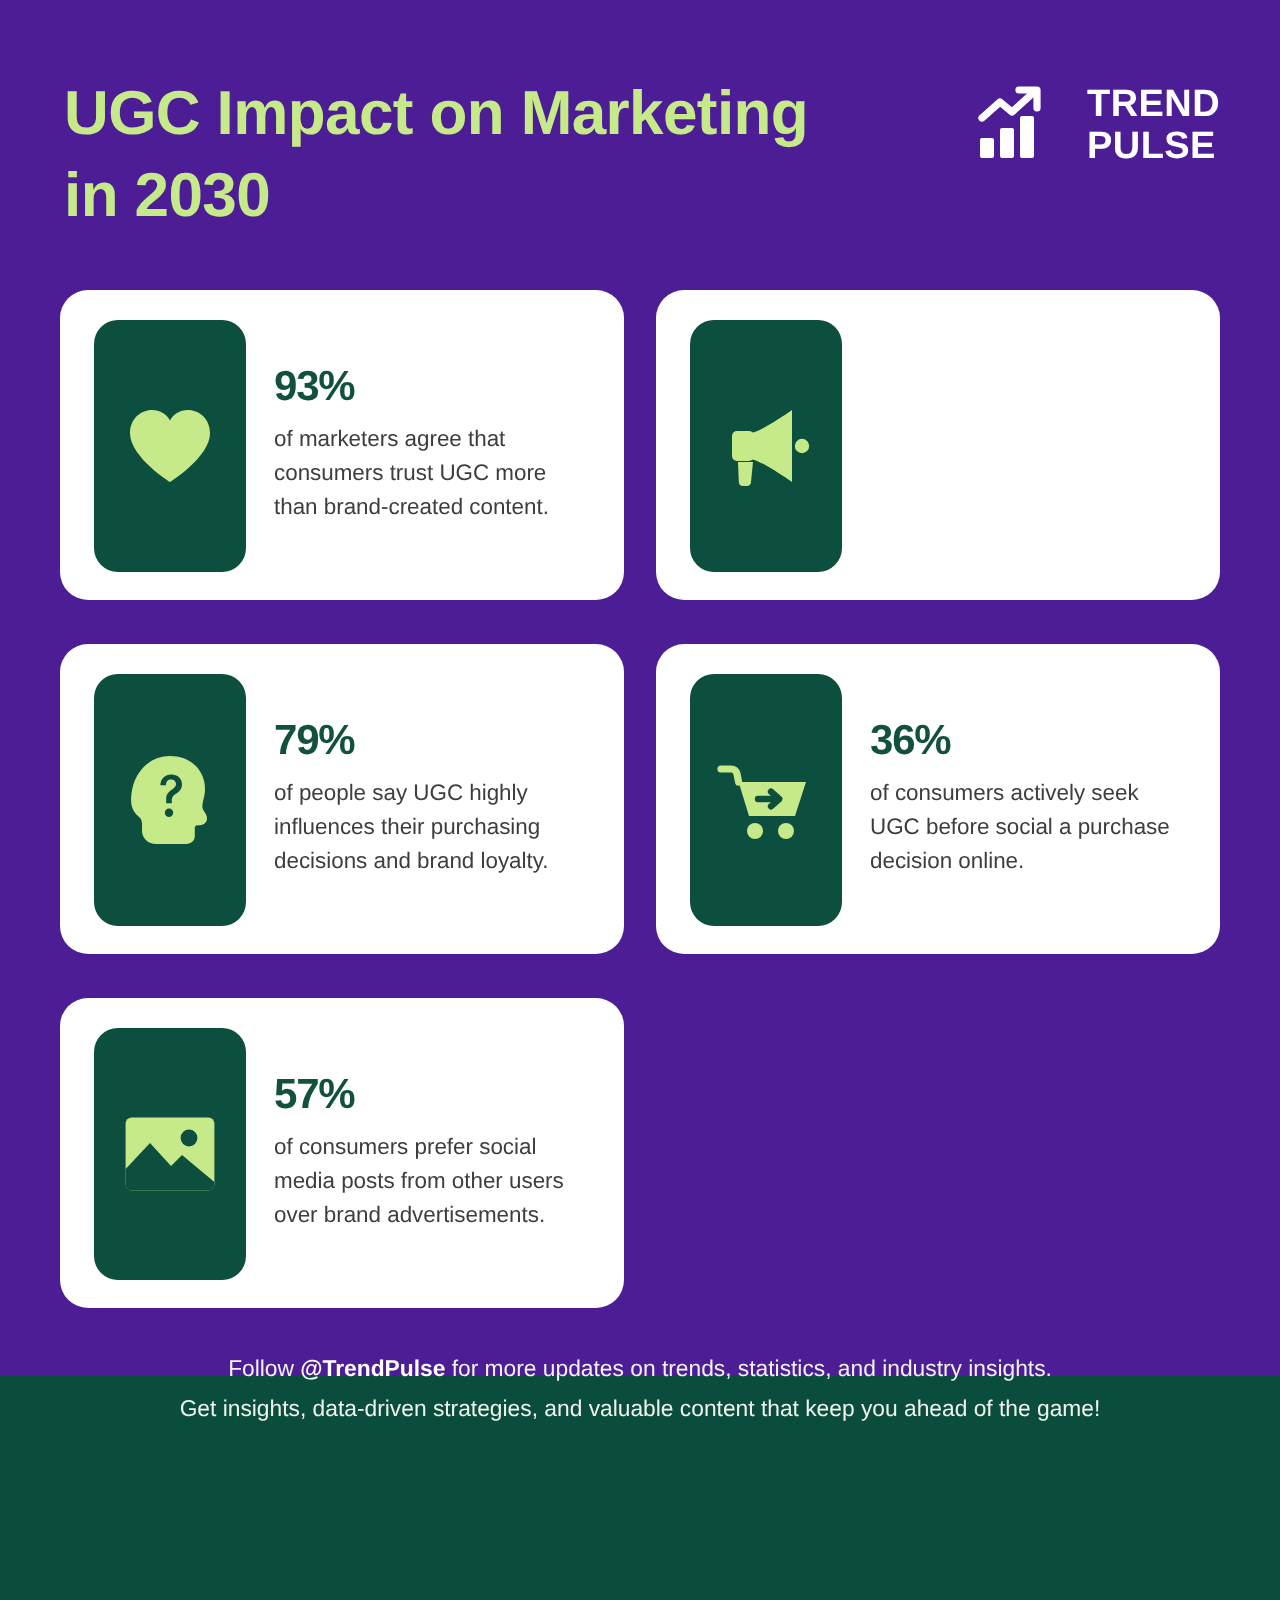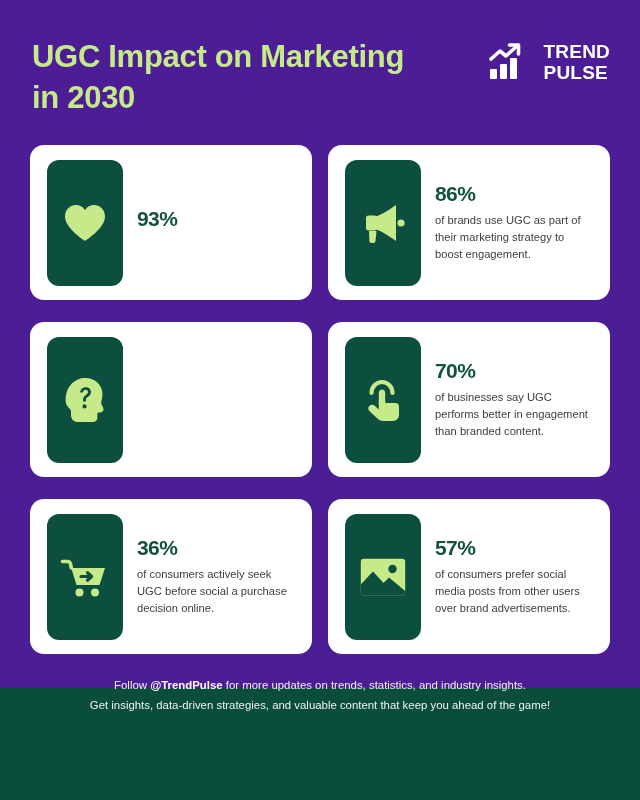--- a/index.html
+++ b/index.html
@@ -164,74 +164,57 @@
     <div class="card">
       <div class="tile">
         <span>
           <svg width="44" height="40" viewBox="0 0 44 40" aria-hidden="true">
             <path d="M22 38 C22 38 2 25.5 2 13.6 C2 6.6 7.2 2 13 2 C17.2 2 20.4 4.3 22 7.2 C23.6 4.3 26.8 2 31 2 C36.8 2 42 6.6 42 13.6 C42 25.5 22 38 22 38 Z" fill="#c6e98a"></path>
           </svg>
         </span>
       </div>
       <div class="card-body">
         <div class="stat">93%</div>
+        <div class="desc">of marketers agree that consumers trust UGC more than brand-created content.</div>
       </div>
     </div>
 
     <div class="card">
       <div class="tile">
         <span>
           <svg width="46" height="42" viewBox="0 0 46 42" aria-hidden="true">
 
             <path d="M36 3 C36 3 22 13 16 14.4 L16 27.6 C22 29 36 39 36 39 Z" fill="#c6e98a"></path>
 
             <rect x="6" y="13.5" width="11" height="15" rx="2.5" fill="#c6e98a"></rect>
 
             <path d="M9 29 L16.5 29 L15.5 39 C15.5 40.3 14.6 41 13.4 41 L11.5 41 C10.3 41 9.4 40.3 9.4 39 Z" fill="#c6e98a"></path>
 
             <circle cx="41" cy="21" r="3.6" fill="#c6e98a"></circle>
           </svg>
         </span>
-      </div>
-      <div class="card-body">
-        <div class="stat">86%</div>
-        <div class="desc">of brands use UGC as part of their marketing strategy to boost engagement.</div>
       </div>
     </div>
 
     <div class="card">
       <div class="tile">
         <span>
           <svg width="42" height="46" viewBox="0 0 42 46" aria-hidden="true">
             <path d="M21 1 C31.5 1 38.5 8.2 38.5 17.5 C38.5 21.3 37.2 23.6 37.2 26.2 C37.2 28.6 39.5 29.4 39.5 32.2 C39.5 34.6 37.4 35.6 35 35.6 C34.2 35.6 33.4 35.8 33.4 37 L33.4 41 C33.4 43.8 31.2 45 28.4 45 L14 45 C10.2 45 7 42.2 7 38.2 L7 34.6 C7 32.4 5.6 31.6 4.2 30.2 C2.4 28.4 1.2 25.4 1.6 21 C2.6 9 10.8 1 21 1 Z" fill="#c6e98a"></path>
             <path d="M16.2 15.6 C16.2 12.3 18.6 10.2 21.6 10.2 C24.8 10.2 27 12.2 27 15.1 C27 17.6 25.6 18.8 23.8 20 C22.4 20.9 21.9 21.6 21.9 23.1 L21.9 24.6 L19.1 24.6 L19.1 22.6 C19.1 20.3 20 19.2 21.8 17.9 C23.2 16.9 24 16.3 24 15 C24 13.6 23 12.7 21.5 12.7 C19.9 12.7 19 13.7 19 15.6 Z" fill="#0d4f3e"></path>
             <circle cx="20.5" cy="29.4" r="2.1" fill="#0d4f3e"></circle>
           </svg>
         </span>
       </div>
-    </div>
-
-    <div class="card">
-      <div class="tile">
-        <span>
-          <svg width="42" height="46" viewBox="0 0 42 46" aria-hidden="true">
-
-            <path d="M9.5 16 C9.5 9.9 14.2 5 20 5 C25.8 5 30.5 9.9 30.5 16" fill="none" stroke="#c6e98a" stroke-width="4.2" stroke-linecap="round"></path>
-
-            <path d="M16.8 16 C16.8 14 18.2 12.6 20 12.6 C21.8 12.6 23.2 14 23.2 16 L23.2 27.5 L16.8 27.5 Z" fill="#c6e98a"></path>
-
-            <path d="M16.8 24 L16.8 32.5 L12.5 28.6 C10.8 27.1 8.2 27.4 7 29.2 C5.9 30.8 6.2 32.9 7.6 34.2 L16 42 C17.3 43.2 19 43.9 20.8 43.9 L31 43.9 C34.4 43.9 37 41.3 37 38 L37 29.4 C37 27.6 35.5 26.1 33.7 26.1 L23.2 26.1 L23.2 24 Z" fill="#c6e98a"></path>
-          </svg>
-        </span>
-      </div>
-      <div class="card-body">
-        <div class="stat">70%</div>
-        <div class="desc">of businesses say UGC performs better in engagement than branded content.</div>
-      </div>
-    </div>
+      <div class="card-body">
+        <div class="stat">79%</div>
+        <div class="desc">of people say UGC highly influences their purchasing decisions and brand loyalty.</div>
+      </div>
+    </div>
+
 
     <div class="card">
       <div class="tile">
         <span>
           <svg width="50" height="42" viewBox="0 0 50 42" aria-hidden="true">
 
             <path d="M2.5 5.5 L7.5 5.5 C9 5.5 10.2 6.5 10.5 8 L11.3 12" fill="none" stroke="#c6e98a" stroke-width="3.6" stroke-linecap="round" stroke-linejoin="round"></path>
 
             <path d="M11.3 12 L45 12 L39.5 29 L16.5 29 Z" fill="#c6e98a"></path>
 

